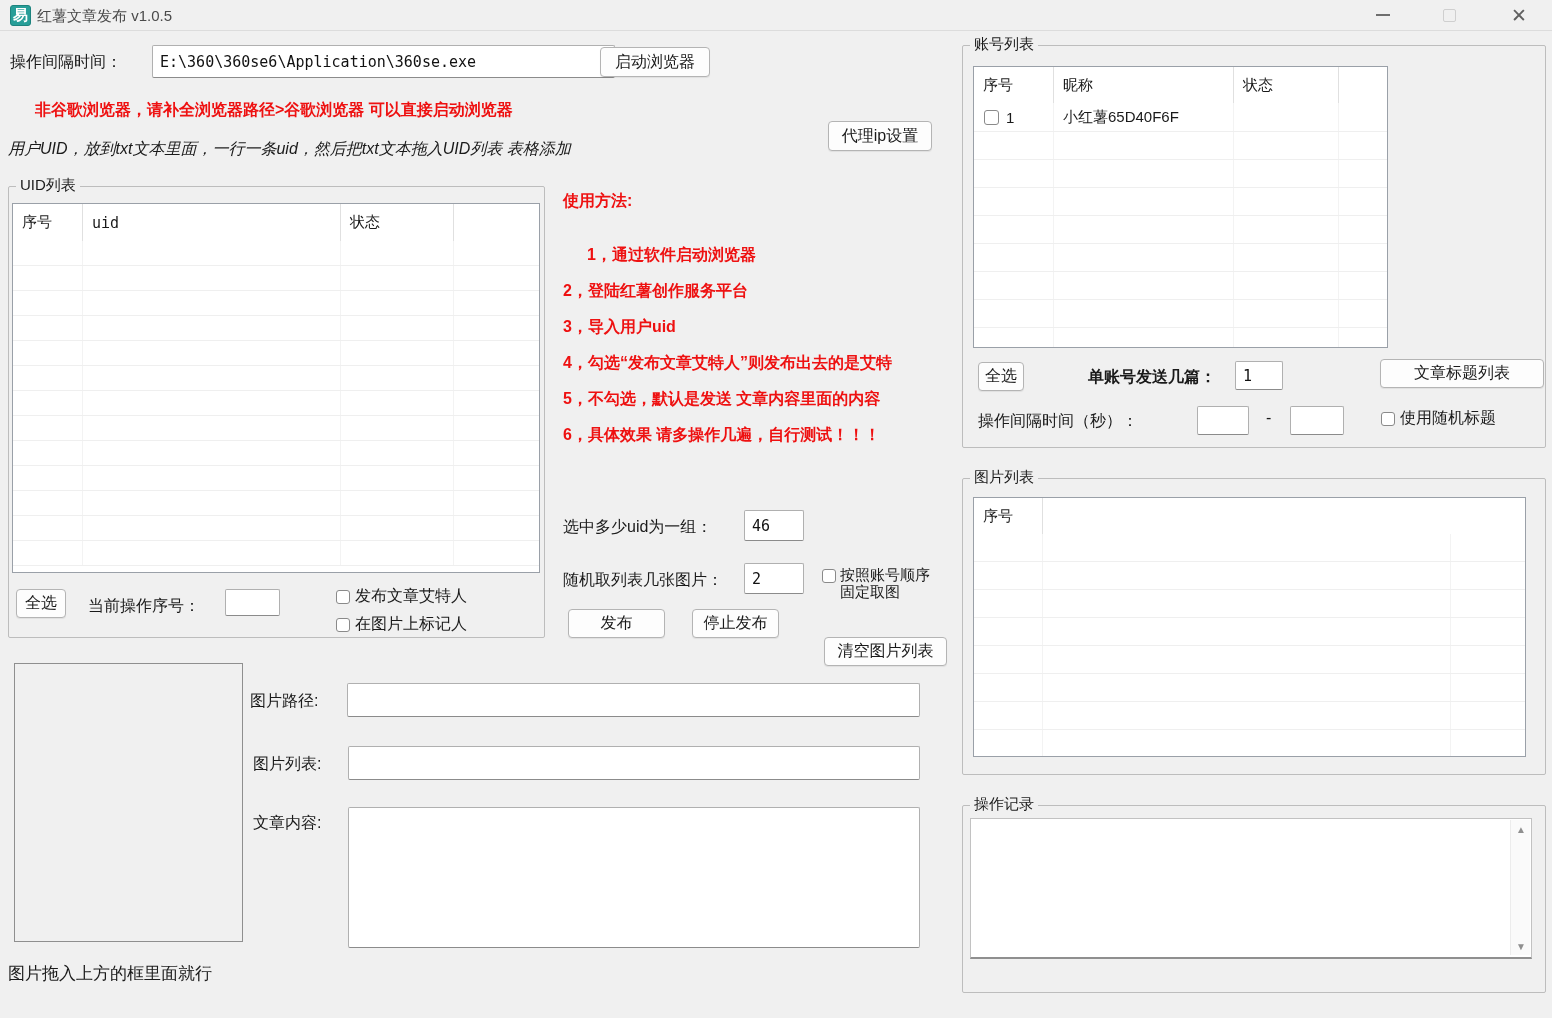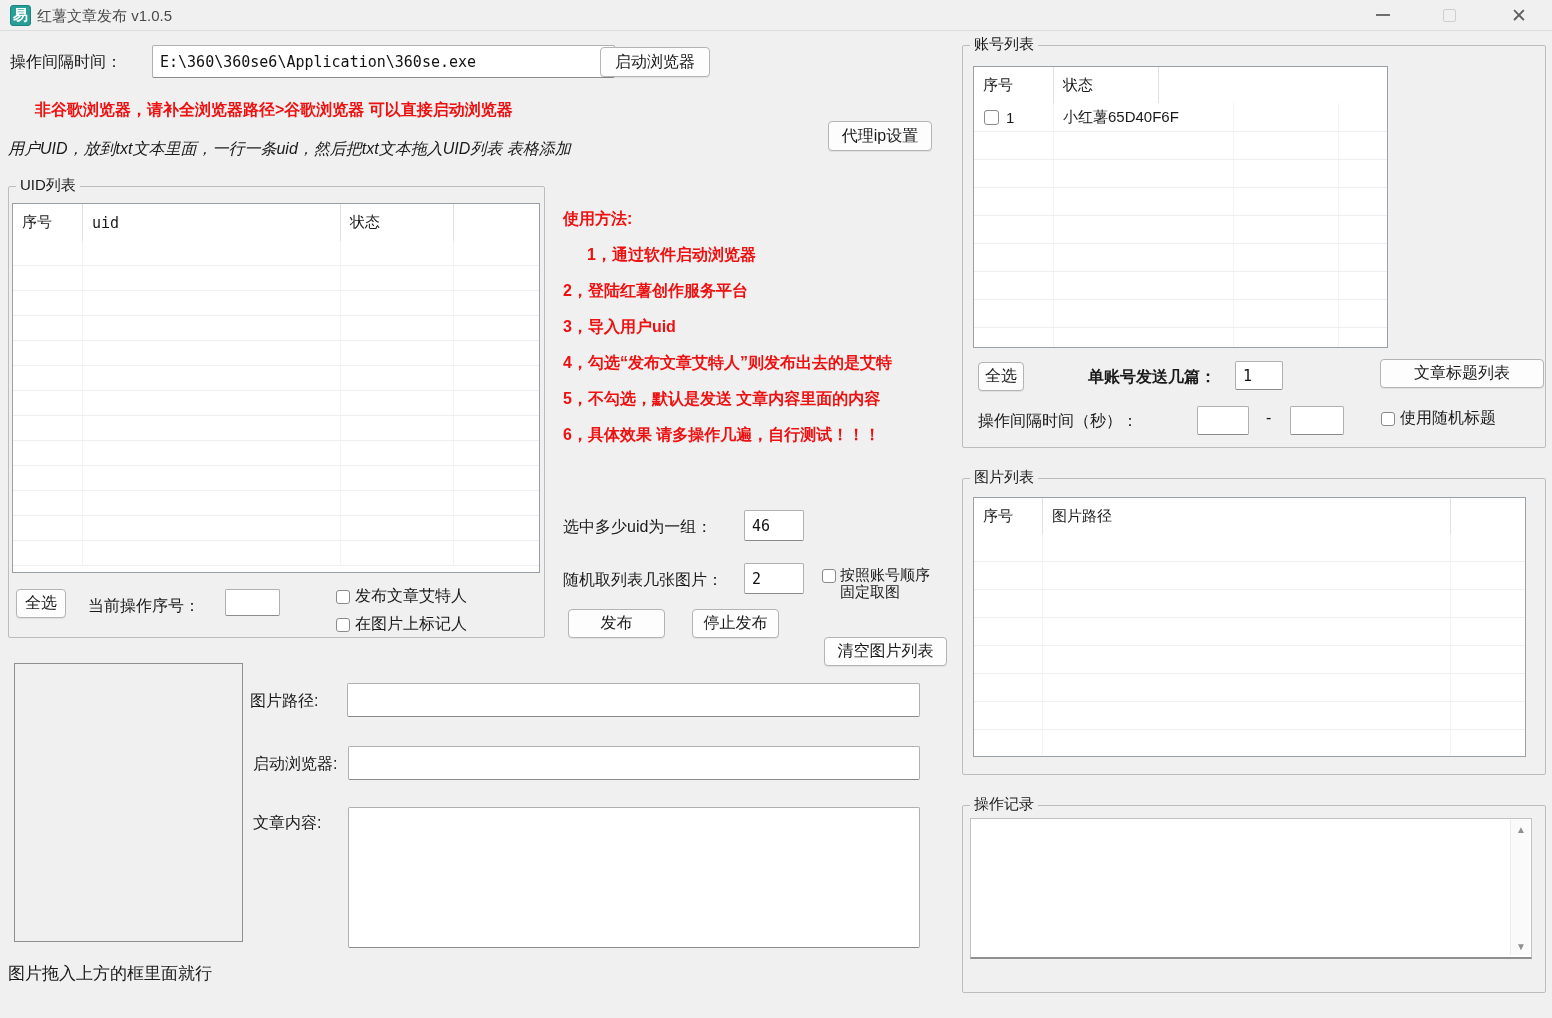--- a/index.html
+++ b/index.html
@@ -175,21 +175,21 @@
 <input class="abs tbx" style="left: 225px; top: 589px; width: 55px; height: 27px;" value="">
 <div class="abs cbrow" style="left:336px; top:586px;">
   <span class="cb"></span>
   <span class="lbl16">发布文章艾特人</span>
 </div>
 <div class="abs cbrow" style="left:336px; top:614px;">
   <span class="cb"></span>
   <span class="lbl16">在图片上标记人</span>
 </div>
 
-<div class="abs red lbl16" style="left:563px; top:209px;text-align:right;">使用方法:</div>
+<div class="abs red lbl16" style="left:563px; top:191px;text-align:right;">使用方法:</div>
 <div class="abs red lbl16" style="left:563px; top:245px;margin-left:24px;">1，通过软件启动浏览器</div>
 <div class="abs red lbl16" style="left:563px; top:281px;">2，登陆红薯创作服务平台</div>
 <div class="abs red lbl16" style="left:563px; top:317px;">3，导入用户uid</div>
 <div class="abs red lbl16" style="left:563px; top:353px;">4，勾选“发布文章艾特人”则发布出去的是艾特</div>
 <div class="abs red lbl16" style="left:563px; top:389px;">5，不勾选，默认是发送 文章内容里面的内容</div>
 <div class="abs red lbl16" style="left:563px; top:425px;">6，具体效果 请多操作几遍，自行测试！！！</div>
 
 <div class="abs lbl16" style="left:563px; top:517px;">选中多少uid为一组：</div>
 <input class="abs tbx mono" style="left: 744px; top: 510px; width: 60px; height: 31px;" value="46">
 <div class="abs lbl16" style="left:563px; top:570px;">随机取列表几张图片：</div>
@@ -204,20 +204,21 @@
 <div class="abs btn" style="left:568px; top:609px; width:97px; height:29px;">发布</div>
 <div class="abs btn" style="left:692px; top:609px; width:87px; height:29px;">停止发布</div>
 <div class="abs btn" style="left:824px; top:637px; width:123px; height:29px;">清空图片列表</div>
 
 <div class="abs group" style="left:962px; top:45px; width:584px; height:403px;">
   <span class="group-label">账号列表</span>
 </div>
 <div class="abs tbl" style="left:973px; top:66px; width:415px; height:282px;">
   <div class="thead" style="height:36px;">
     <div class="hcell" style="width:80px;">序号</div>
+    <div class="hcell" style="width:180px;">昵称</div>
     <div class="hcell" style="width:105px;">状态</div>
     <div class="hcell" style="width:50px;"></div>
   </div>
   <div>
     <div class="trow" style="height:29px;">
       <div class="tcell" style="width:80px; padding-left:10px; gap:7px;">
         <span class="cb" style="width:15px;height:15px;"></span>
         <span>1</span>
       </div>
       <div class="tcell" style="width:180px; padding-left:9px;">小红薯65D40F6F</div>
@@ -286,21 +287,20 @@
   <span class="cb"></span>
   <span class="lbl16">使用随机标题</span>
 </div>
 
 <div class="abs group" style="left:962px; top:478px; width:584px; height:297px;">
   <span class="group-label">图片列表</span>
 </div>
 <div class="abs tbl" style="left:973px; top:497px; width:553px; height:260px;">
   <div class="thead" style="height:36px;">
     <div class="hcell" style="width:69px;">序号</div>
-    <div class="hcell" style="width:408px;">图片路径</div>
     <div class="hcell" style="width:76px;"></div>
   </div>
   <div>
       <div class="trow" style="height: 28px;">
         <div class="tcell" style="width: 69px;"></div>
         <div class="tcell" style="width: 408px;"></div>
         <div class="tcell" style="width: 76px;"></div>
       </div>
       <div class="trow" style="height: 28px;">
         <div class="tcell" style="width: 69px;"></div>
@@ -346,17 +346,17 @@
 <div class="abs logarea" style="left:970px; top:818px; width:562px; height:141px;">
   <div class="scrollbar">
     <div class="sarrow" style="top:0;">▲</div>
     <div class="sarrow" style="bottom:0;">▼</div>
   </div>
 </div>
 
 <div class="abs" style="left:14px; top:663px; width:229px; height:279px; border:1px solid #8f8f8f; background:#f0f0f0;"></div>
 <div class="abs lbl16" style="left:250px; top:691px;">图片路径:</div>
 <input class="abs tbx" style="left: 347px; top: 683px; width: 573px; height: 34px;" value="">
-<div class="abs lbl16" style="left:253px; top:754px;">启动浏览器:</div>
+<div class="abs lbl16" style="left:253px; top:754px;">图片列表:</div>
 <input class="abs tbx" style="left: 348px; top: 746px; width: 572px; height: 34px;" value="">
 <div class="abs lbl16" style="left:253px; top:813px;">文章内容:</div>
 <textarea class="abs tbx" style="left: 348px; top: 807px; width: 572px; height: 141px; resize: none;" value=""></textarea>
 <div class="abs" style="left:8px; top:962px; font-size:17px;">图片拖入上方的框里面就行</div>
 
 </body></html>

